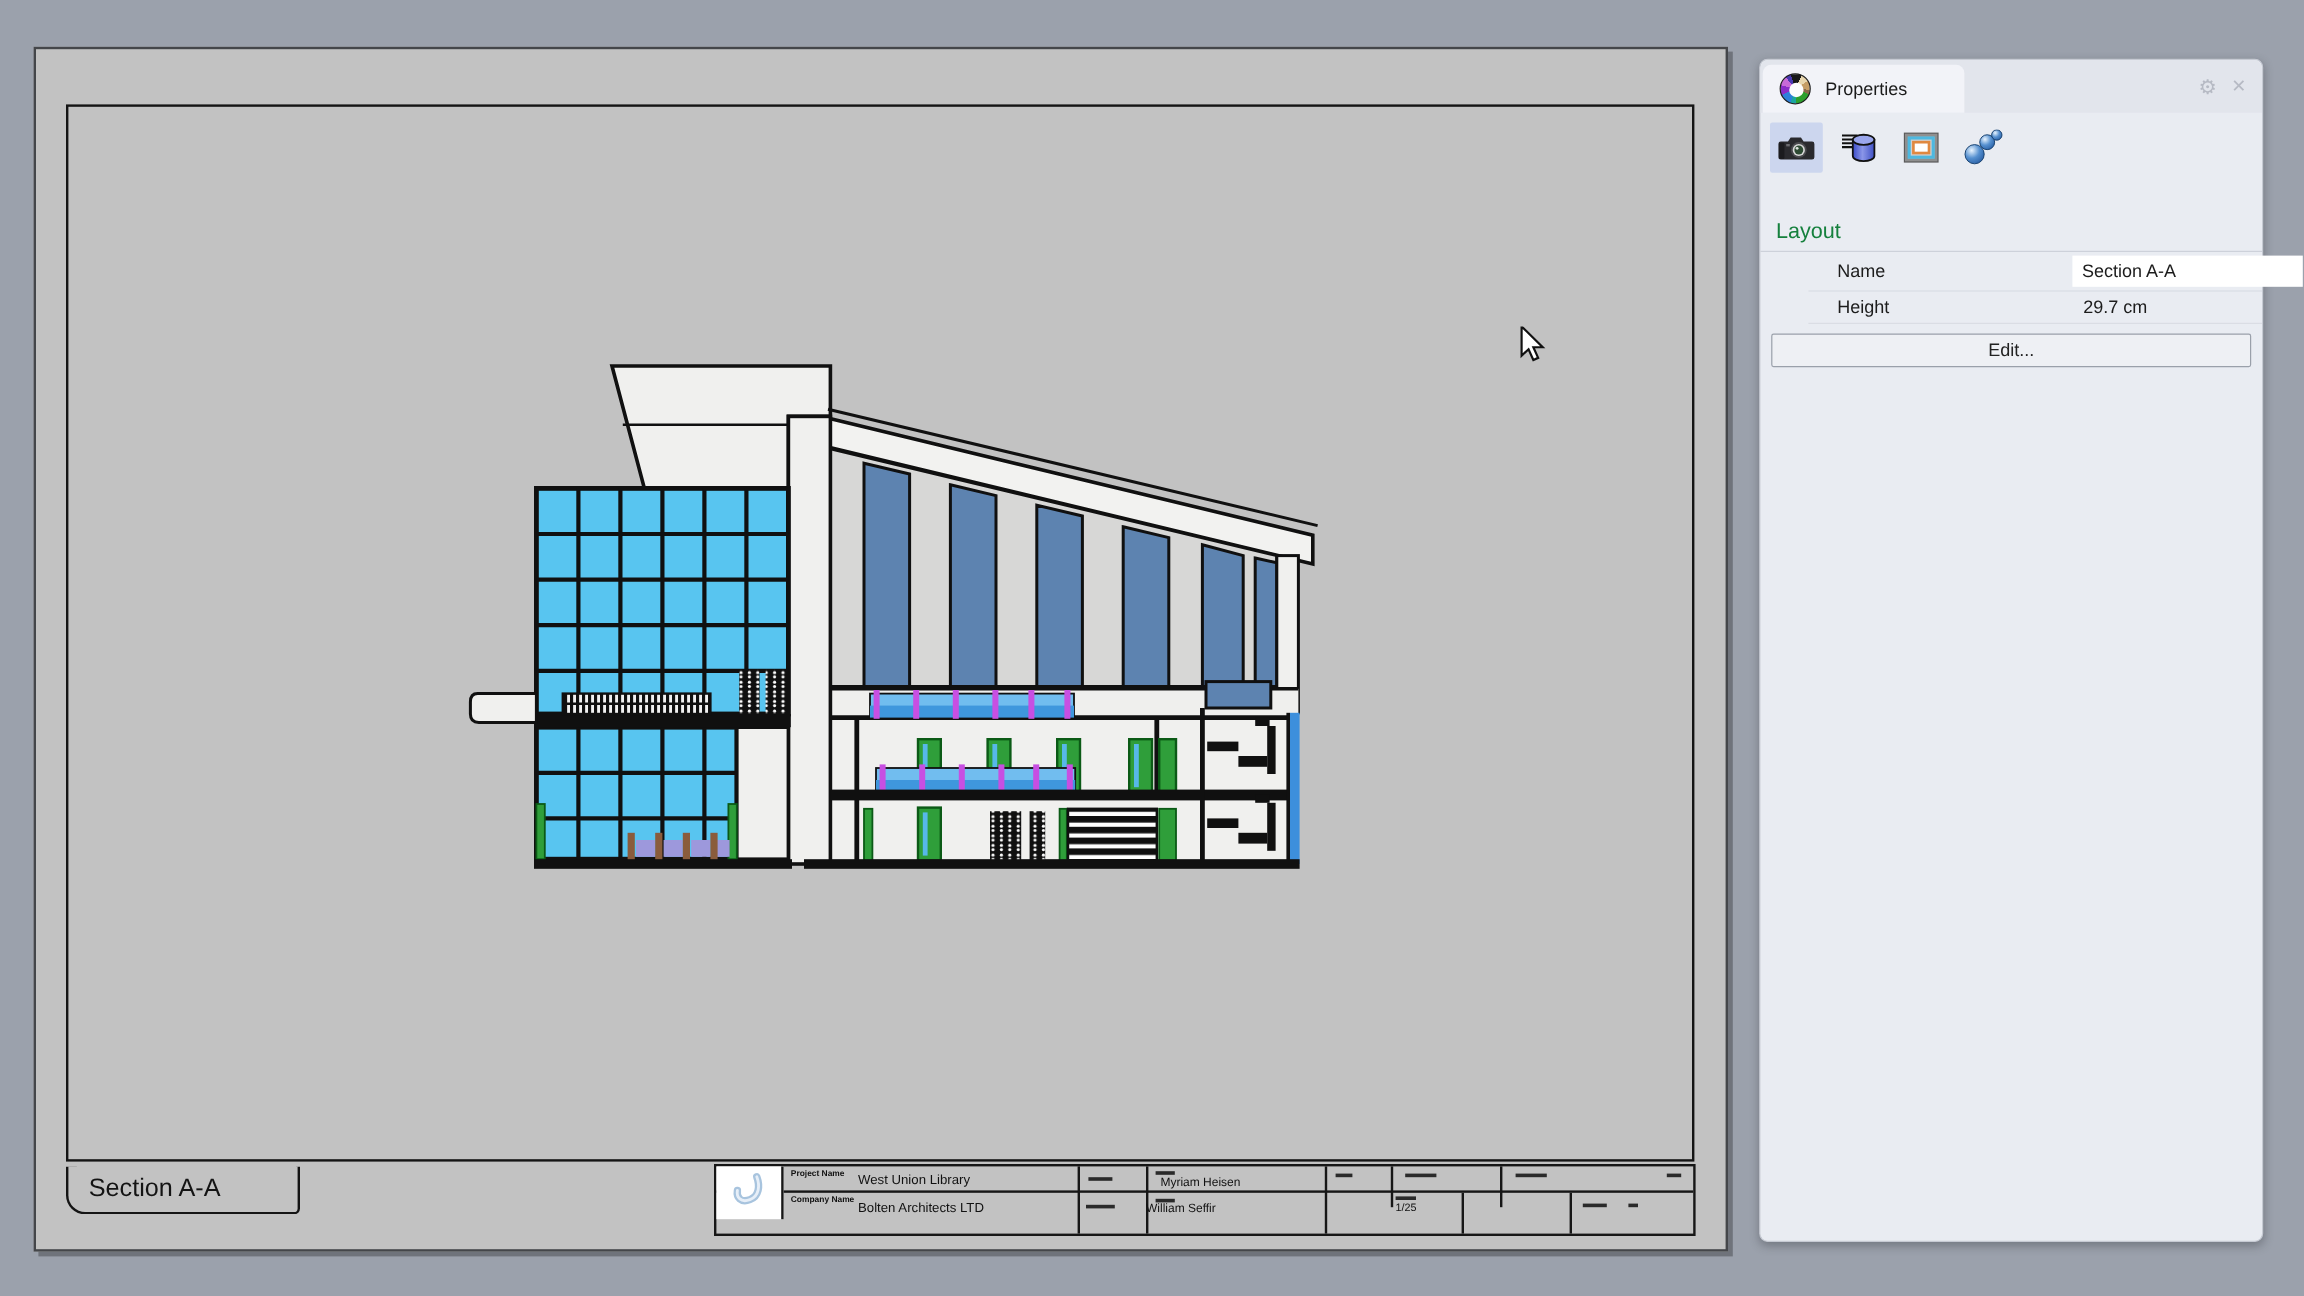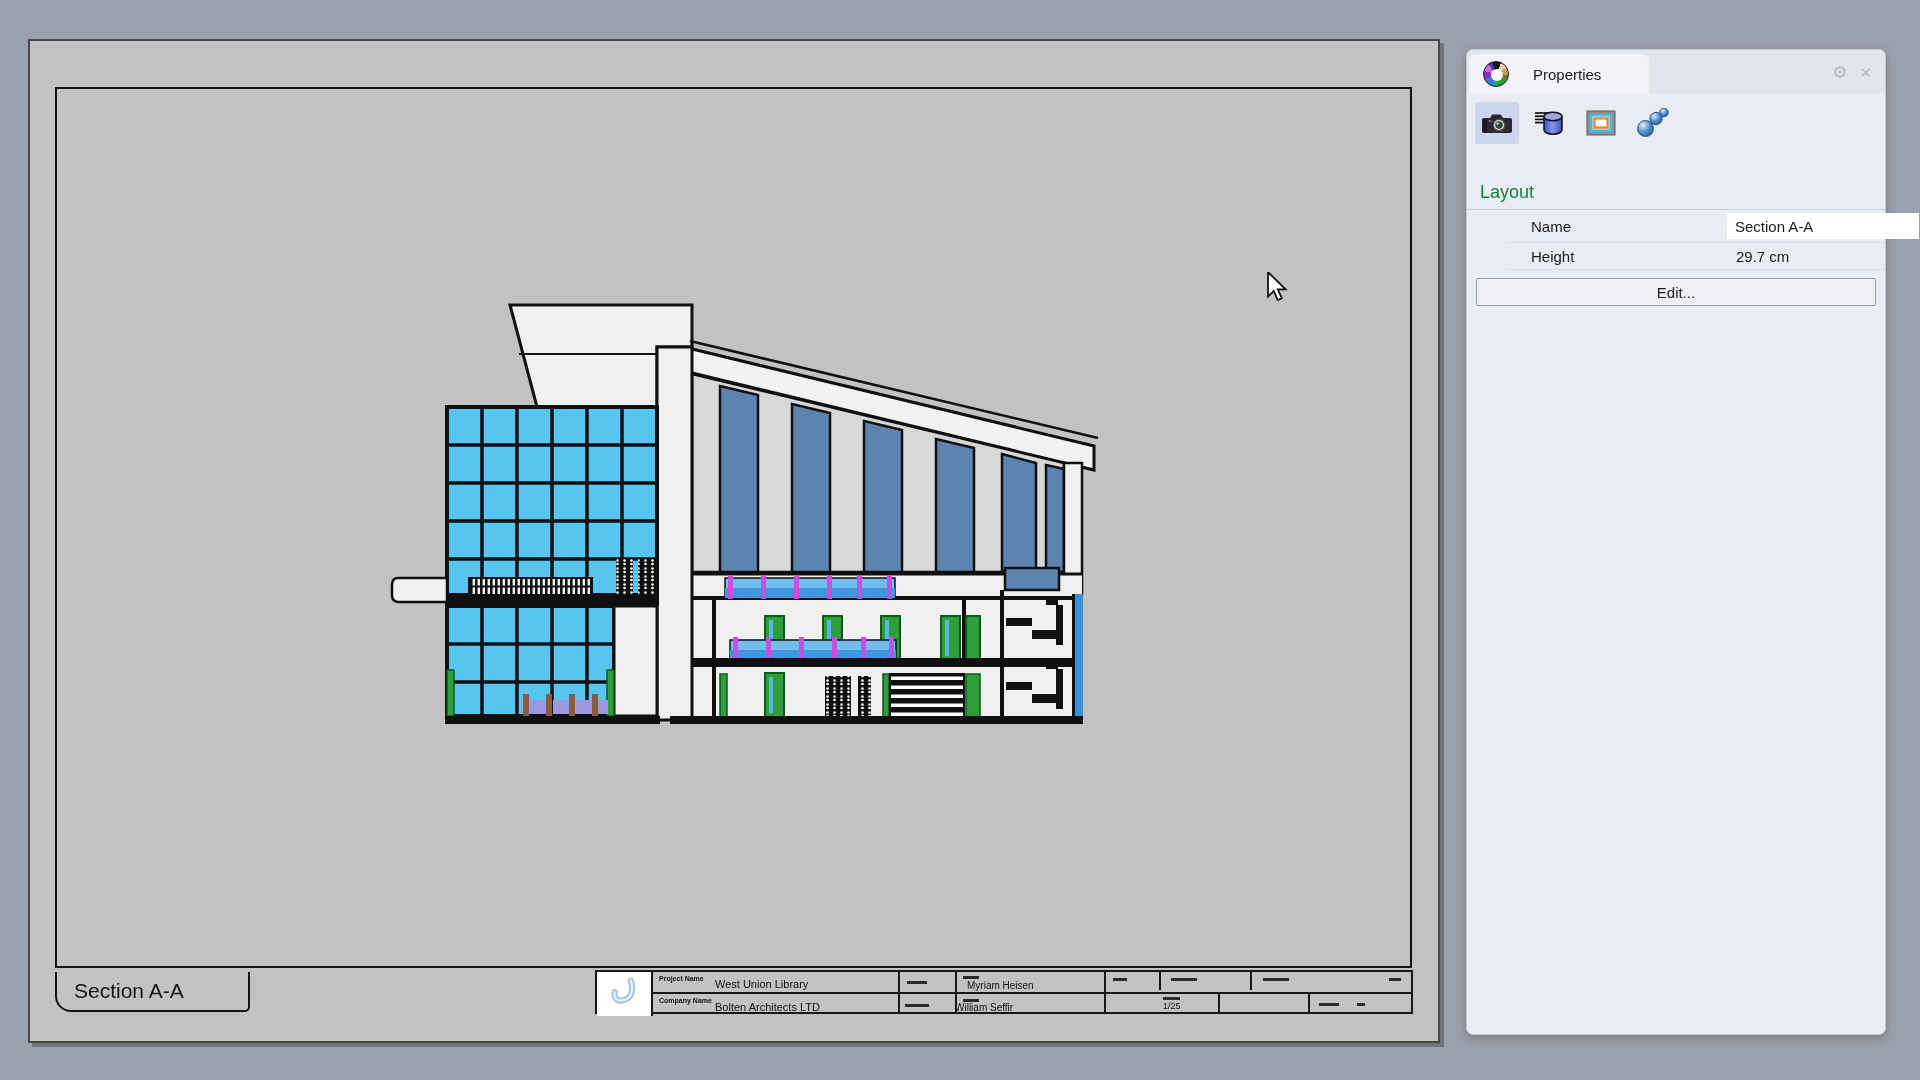--- a/index.html
+++ b/index.html
@@ -18,21 +18,21 @@
   .paper{position:absolute;left:28px;top:39px;width:1412px;height:1004px;
          background:var(--c-paper);border:2px solid #44464a;
          box-shadow:4px 4px 0 rgba(58,60,64,.45);}
   .frame{position:absolute;left:25px;top:46px;width:1357px;height:881px;border:2px solid #141414;}
   .sheet-tab{position:absolute;left:25px;top:931px;width:195px;height:40px;
              border:2px solid #141414;border-top:none;border-radius:0 0 5px 16px;
              display:flex;align-items:center;padding-left:17px;
              font-size:21px;color:#141414;}
 
   
-  .title-block{position:absolute;left:565px;top:929px;width:818px;height:44px;
+  .title-block{position:absolute;left:565px;top:929px;width:818px;height:60px;
                border:2px solid #161616;font-family:"Liberation Sans",sans-serif;}
   .tb-hline{position:absolute;left:0;right:0;top:20px;height:2px;background:#161616;}
   .tb-vline{position:absolute;width:2px;background:#161616;top:0;bottom:0;}
   .tb-vline.r1{bottom:22px;}
   .tb-vline.r2{top:22px;}
   .tb-logo{position:absolute;left:0;top:0;width:56px;height:44px;background:#fff;
            border-right:2px solid #161616;display:flex;align-items:center;justify-content:center;}
   .tb-label{position:absolute;font-size:7px;font-weight:bold;color:#111;white-space:nowrap;}
   .tb-value{position:absolute;font-size:11px;color:#111;white-space:nowrap;}
   .tb-value.sm{font-size:10px;}
@@ -51,21 +51,21 @@
   
   .cursor{position:absolute;left:1266px;top:272px;}
 
   
   .panel{position:absolute;left:1466px;top:49px;width:420px;height:986px;
          background:var(--c-panel_bg);border:1px solid #c6cad3;border-radius:7px;
          box-shadow:0 3px 8px rgba(40,42,48,.35);}
   .panel-header{position:relative;height:44px;background:#e2e5ec;border-radius:7px 7px 0 0;
                 display:flex;align-items:flex-end;}
   .panel-tab{height:40px;margin-left:2px;padding:0 48px 0 14px;display:flex;align-items:center;
-             gap:24px;background:#f2f3f8;border-radius:7px 7px 0 0;}
+             gap:12px;background:#f2f3f8;border-radius:7px 7px 0 0;}
   .panel-title{font-size:15px;color:#1b1b1b;}
   .logo-ring{width:26px;height:26px;border-radius:50%;border:1px solid #1c1c1c;position:relative;
      background:conic-gradient(#181818 0 7%, #e8d6ae 7% 16%, #c59d66 16% 26%, #8a6a4a 26% 31%,
                 #2da02d 31% 49%, #1ba5a0 49% 55%, #2e7fd9 55% 68%, #8a2dc8 68% 79%,
                 #c86ad8 79% 89%, #4a3ab0 89% 95%, #181818 95% 100%);}
   .logo-ring::after{content:"";position:absolute;left:7px;top:7px;width:12px;height:12px;
                     border-radius:50%;background:#fdfdfd;}
   .header-actions{position:absolute;right:13px;top:0;height:44px;display:flex;align-items:center;gap:12px;}
   .gear-btn{font-size:17px;color:#b6bac4;cursor:default;line-height:1;}
   .close-btn{font-size:15px;color:#b6bac4;cursor:default;line-height:1;}

